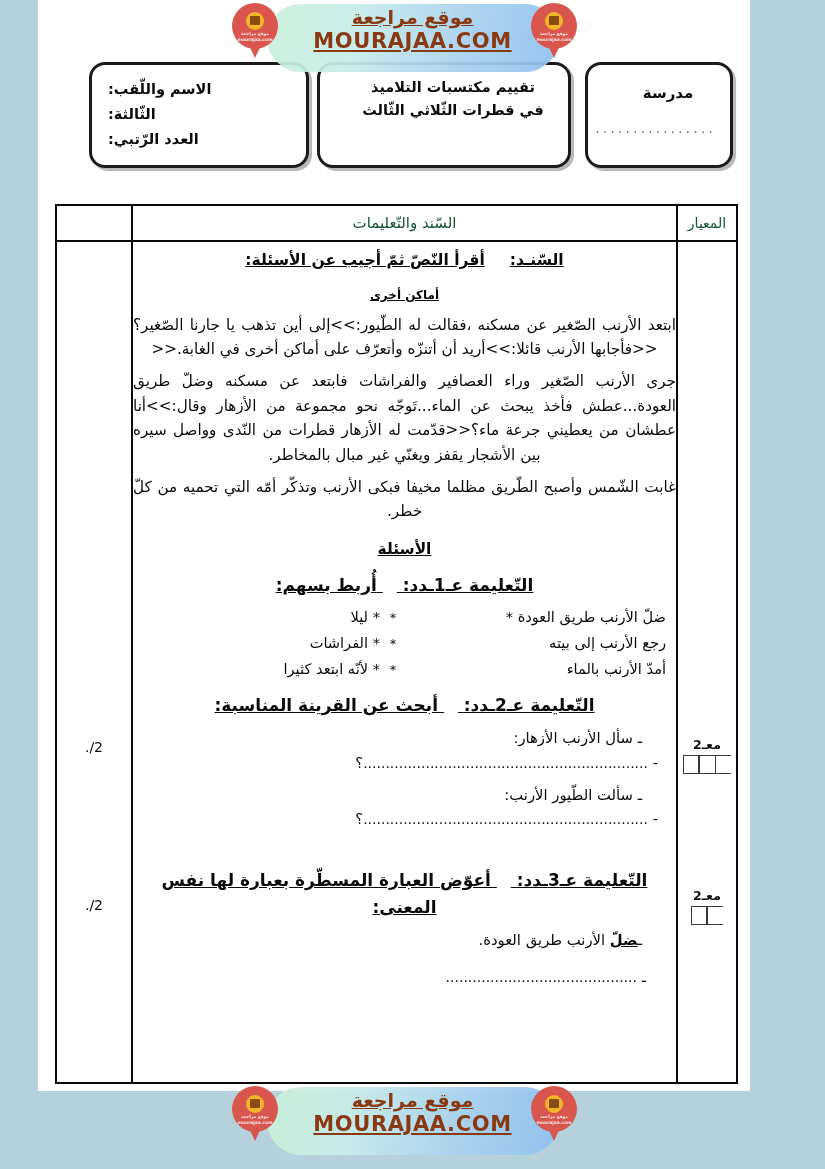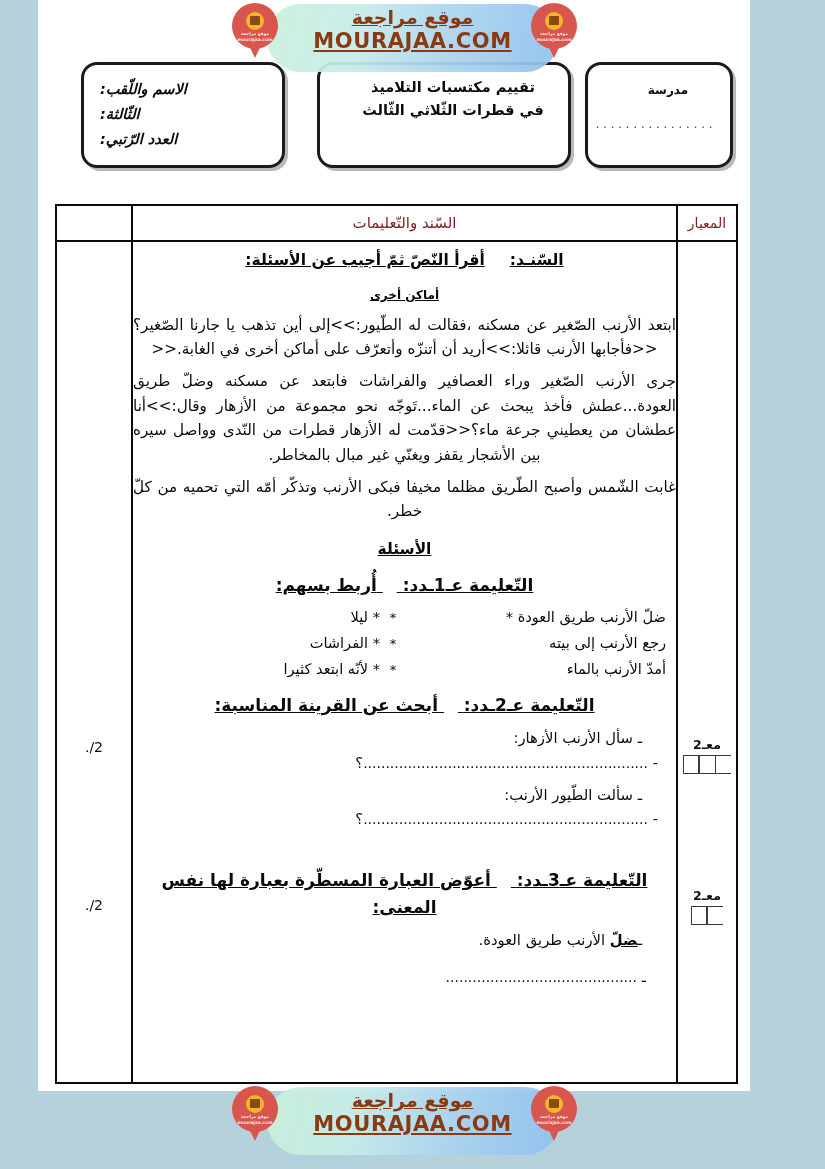--- a/index.html
+++ b/index.html
@@ -146,37 +146,37 @@
     height: 106px;
     border: 3px solid #1a1a1a;
     border-radius: 16px;
     background: #ffffff;
     box-shadow: 3px 3px 0 0 #b9b9b9;
     box-sizing: border-box;
   }
   
   .hbox-school { right: 0px;   width: 148px; }
   .hbox-title  { right: 162px; width: 254px; }
-  .hbox-name   { right: 448px; width: 204px; font-style: italic; }
+  .hbox-name   { right: 424px; width: 220px; }
 
   .hbox-inner {
     padding: 11px 14px 0 32px;
     text-align: center;
   }
   .hbox-school .hbox-inner { padding-top: 16px; }
   .hbox-name .hbox-inner { text-align: left; padding: 12px 16px 0 16px; }
 
   .hline {
     font-size: 14.5px;
     font-weight: bold;
     color: #0b0b0b;
     line-height: 1.62;
     white-space: nowrap;
   }
-  .hline.big { font-size: 12px; }
+  .hline.big { font-size: 15px; }
   .school-dots {
     margin-top: 16px;
     font-size: 13px;
     letter-spacing: 3.4px;
     color: #555;
   }
   .name-line {
     font-size: 14.5px;
     font-weight: bold;
     color: #0b0b0b;
@@ -204,21 +204,21 @@
   }
   .col-criteria { width: 60px; }
   .col-body     { width: 545px; }
   .col-score    { width: 76px; }
 
   .th-cell {
     height: 34px;
     text-align: center;
     vertical-align: middle !important;
     font-size: 15px;
-    color: #7f1d1d;
+    color: #14532d;
     font-family: "DejaVu Sans", sans-serif;
   }
   .th-criteria { font-size: 14px; }
 
   .body-cell {
     padding: 10px 16px 12px 16px;
     font-size: 15.4px;
     color: #0a0a0a;
     line-height: 1.55;
     font-family: "DejaVu Sans", sans-serif;

